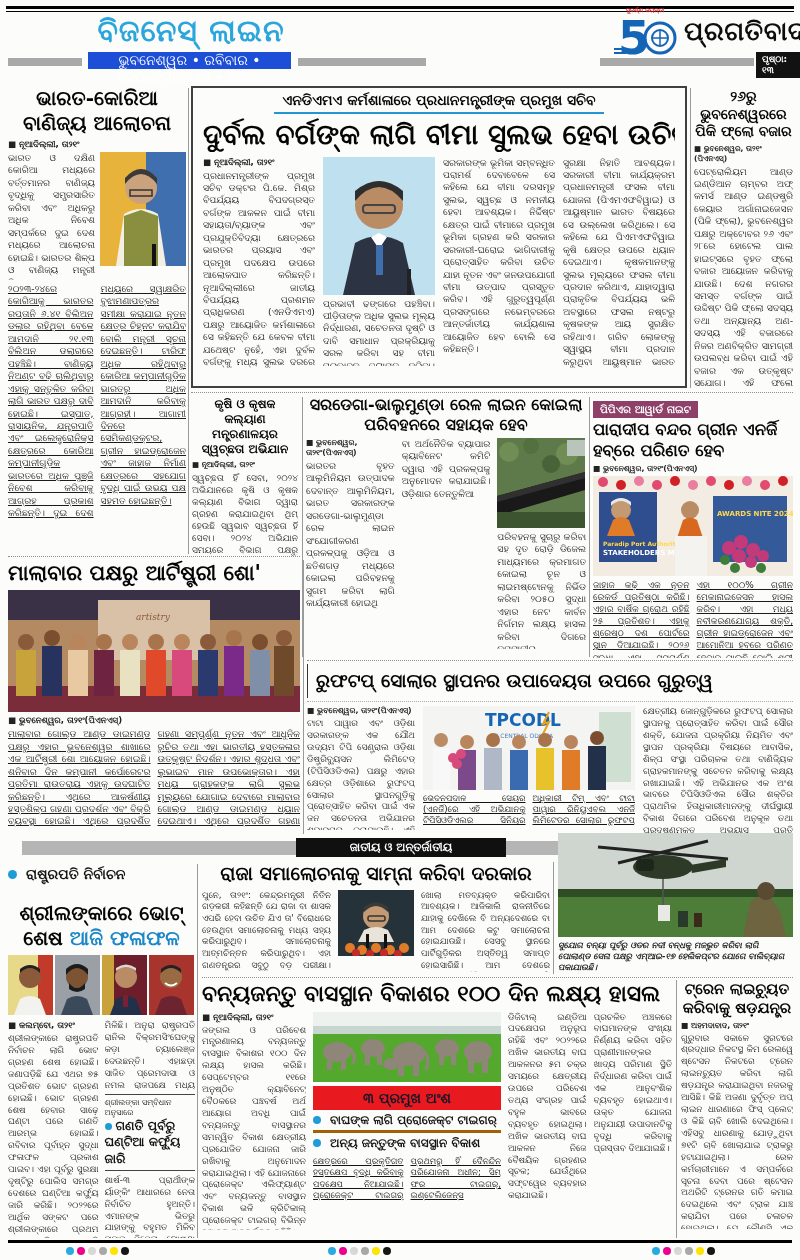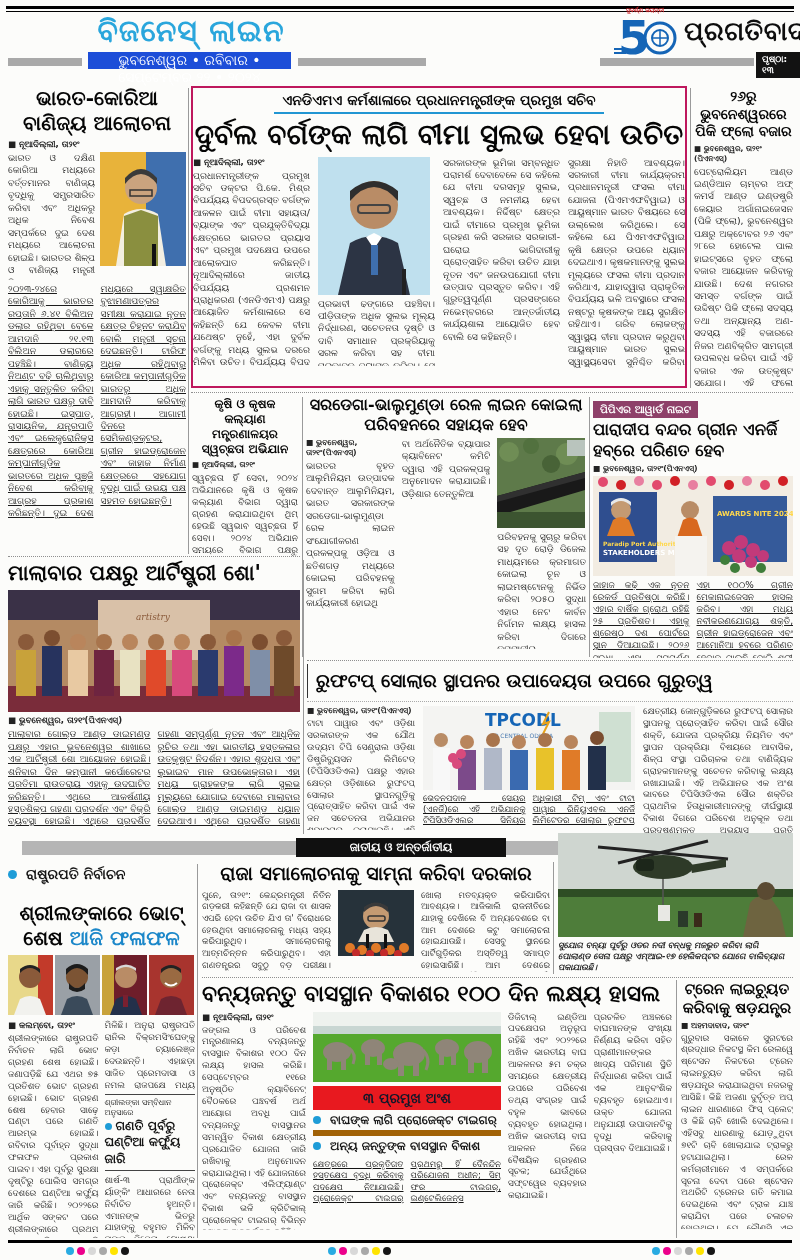--- a/index.html
+++ b/index.html
@@ -24,21 +24,21 @@
   #bl-datebar{background:#1d4ed8;color:#fff;font-size:14px;line-height:17px;text-align:center;}
   .tag{position:absolute;color:#fff;font-size:9px;font-weight:bold;padding:1px 5px;}
   #paper-logo{font-size:26px;font-weight:bold;color:#0d0d0d;letter-spacing:.5px;}
   #page-box{background:#121212;color:#fff;font-size:9px;padding:2px 6px;font-weight:bold;}
   
   .kicker-dot{display:inline-block;width:9px;height:9px;border-radius:50%;background:#1e9cd7;margin-right:4px;}
   .purple-bar{background:#8e4069;color:#fff;font-size:10.5px;font-weight:bold;padding:2px 7px;display:inline-block;}
   .red-kicker{color:#d12026;font-weight:bold;font-size:12.5px;line-height:1.25;text-align:center;}
   .black-bar{background:#101010;color:#fff;font-weight:bold;font-size:11.5px;text-align:center;line-height:19px;}
   .redbox{background:#e8191f;color:#0f172a;font-weight:bold;font-size:14px;text-align:center;line-height:24px;}
-  .bullet-row{display:flex;align-items:center;gap:5px;border-bottom:6px solid #a16207;padding:3px 0;}
+  .bullet-row{display:flex;align-items:center;gap:5px;border-bottom:3px solid #a16207;padding:3px 0;}
   .bullet-row .txt{font-size:12px;font-weight:bold;line-height:1.2;}
   .subhead-block{border-top:1px solid #444;border-bottom:1px solid #444;padding:3px 0;margin:4px 0;}
   .subhead-block .sh{font-size:12.5px;font-weight:bold;line-height:1.3;}
   .mini{font-size:8.6px;line-height:1.3;text-align:justify;overflow:hidden;}
   .dotrow{position:absolute;display:flex;gap:3px;}
   .dot{width:8px;height:8px;border-radius:50%;}
   .blue{color:#1b87c9;}
 </style>
 </head>
 <body>
@@ -85,21 +85,21 @@
           <path d="M24 64 L41 58 L58 64 L58 114 L24 114 Z" fill="#8a8f3f"></path>
           <rect x="52" y="92" width="4" height="22" fill="#111"></rect>
         </svg>
       </div>
       <div class="body-txt">ଭାରତ ଓ ଦକ୍ଷିଣ କୋରିଆ ମଧ୍ୟରେ ବର୍ତ୍ତମାନର ବାଣିଜ୍ୟ ବୃଦ୍ଧିକୁ ସମ୍ପ୍ରସାରିତ କରିବା ଏବଂ ଅଧିକରୁ ଅଧିକ ନିବେଶ ସମ୍ପର୍କରେ ଦୁଇ ଦେଶ ମଧ୍ୟରେ ଆଲୋଚନା ହୋଇଛି। ଭାରତର ଶିଳ୍ପ ଓ ବାଣିଜ୍ୟ ମନ୍ତ୍ରୀ ପିୟୂଷ ଗୋୟଲ ଏବଂ ତାଙ୍କର କୋରିଆ ପ୍ରତିପକ୍ଷ ଇନ୍‌କିଓ ଚେଓଙ୍କ ମଧ୍ୟରେ ଭାରତରେ ଏହିଭଳି ଆଲୋଚନା ହୋଇଛି। ଆଲୋଚନାବେଳେ ଭାରତ ଓ କୋରିଆ ମଧ୍ୟରେ କମ୍ପ୍ରିହେନ୍‌ସିଭ୍ ଇକନମିକ୍ ପାର୍ଟନରସିପ୍ ଏଗ୍ରିମେଣ୍ଟକୁ ଆହୁରି ସରଳ ଏବଂ ସମ୍ପ୍ରସାରିତ କରିବା ଭଳି ବହୁ ପ୍ରସଙ୍ଗ ଆଲୋଚନା ହୋଇଥିଲା।</div>
     </div>
     <div class="body-txt cols2" style="height:300px;margin-top:3px;">୨୦୨୩-୨୪ରେ କୋରିଆକୁ ଭାରତର ରପ୍ତାନି ୬.୪୧ ବିଲିଅନ ଡଲାର ରହିଥିବା ବେଳେ ଆମଦାନି ୨୧.୧୩ ବିଲିଅନ ଡଲାରରେ ପହଞ୍ଚିଛି। ବାଣିଜ୍ୟ ନିଅଣ୍ଟ ବଢ଼ି ଚାଲିଥିବାରୁ ଏହାକୁ ସନ୍ତୁଳିତ କରିବା ଲାଗି ଭାରତ ପକ୍ଷରୁ ଦାବି ହୋଇଛି। ଇସ୍ପାତ, ରାସାୟନିକ, ଯନ୍ତ୍ରପାତି ଏବଂ ଇଲେକ୍ଟ୍ରୋନିକ୍ସ କ୍ଷେତ୍ରରେ କୋରିଆ କମ୍ପାନୀଗୁଡ଼ିକ ଭାରତରେ ଅଧିକ ପୁଞ୍ଜି ନିବେଶ କରିବାକୁ ଆଗ୍ରହ ପ୍ରକାଶ କରିଛନ୍ତି। ଦୁଇ ଦେଶ ମଧ୍ୟରେ ସ୍ୱାକ୍ଷରିତ ବୁଝାମଣାପତ୍ରର ସମୀକ୍ଷା କରାଯାଇ ନୂତନ କ୍ଷେତ୍ର ଚିହ୍ନଟ କରାଯିବ ବୋଲି ମନ୍ତ୍ରୀ ସୂଚନା ଦେଇଛନ୍ତି। ଟାରିଫ ଅଧିକ ରହିଥିବାରୁ କୋରିଆ କମ୍ପାନୀଗୁଡ଼ିକ ଭାରତରୁ ଅଧିକ ଆମଦାନି କରିବାକୁ ଆଗ୍ରହୀ। ଆଗାମୀ ଦିନରେ ସେମିକଣ୍ଡକ୍ଟର, ଗ୍ରୀନ ହାଇଡ୍ରୋଜେନ ଏବଂ ଜାହାଜ ନିର୍ମାଣ କ୍ଷେତ୍ରରେ ସହଯୋଗ ବୃଦ୍ଧି ପାଇଁ ଉଭୟ ପକ୍ଷ ସହମତ ହୋଇଛନ୍ତି।</div>
   </div>
   <div class="vline" style="left:188px;top:88px;height:466px;"></div>
 
-  <div class="abs" style="left:191px;top:86px;width:496px;height:302px;border:2px solid #be185d;box-sizing:border-box;padding:4px 0;">
+  <div class="abs" style="left:191px;top:86px;width:496px;height:302px;border:2px solid #404040;box-sizing:border-box;padding:4px 10px;">
     <div class="headline center" style="font-size:14px;white-space:nowrap;overflow:hidden;">ଏନଡିଏମଏ କର୍ମଶାଳାରେ ପ୍ରଧାନମନ୍ତ୍ରୀଙ୍କ ପ୍ରମୁଖ ସଚିବ</div>
     <div style="width:330px;height:2px;background:#2196d3;margin:2px auto 3px auto;"></div>
     <div class="headline center" style="font-size:28px;white-space:nowrap;overflow:hidden;">ଦୁର୍ବଲ ବର୍ଗଙ୍କ ଲାଗି ବୀମା ସୁଲଭ ହେବା ଉଚିତ</div>
     <div style="display:flex;gap:8px;margin-top:5px;height:212px;overflow:hidden;">
       <div style="flex:1;overflow:hidden;">
         <div class="byline" style="margin-top:0;">■ ନୂଆଦିଲ୍ଲୀ, ତା୨୧ଂ</div>
         <div class="body-txt" style="height:198px;">ପ୍ରଧାନମନ୍ତ୍ରୀଙ୍କ ପ୍ରମୁଖ ସଚିବ ଡକ୍ଟର ପି.କେ. ମିଶ୍ର ବିପର୍ଯ୍ୟୟ ବିପଦଗ୍ରସ୍ତ ବର୍ଗଙ୍କ ଆକଳନ ପାଇଁ ବୀମା ସହାୟତା/ବ୍ୟାଙ୍କ ଏବଂ ପ୍ରଯୁକ୍ତିବିଦ୍ୟା କ୍ଷେତ୍ରରେ ଭାରତର ପ୍ରୟାସ ଏବଂ ପ୍ରମୁଖ ପଦକ୍ଷେପ ଉପରେ ଆଲୋକପାତ କରିଛନ୍ତି। ନୂଆଦିଲ୍ଲୀରେ ଜାତୀୟ ବିପର୍ଯ୍ୟୟ ପ୍ରଶମନ ପ୍ରାଧିକରଣ (ଏନଡିଏମଏ) ପକ୍ଷରୁ ଆୟୋଜିତ କର୍ମଶାଳାରେ ସେ କହିଛନ୍ତି ଯେ କେବଳ ବୀମା ଯଥେଷ୍ଟ ନୁହେଁ, ଏହା ଦୁର୍ବଳ ବର୍ଗଙ୍କୁ ମଧ୍ୟ ସୁଲଭ ଦରରେ ମିଳିବା ଉଚିତ। ବିପର୍ଯ୍ୟୟ ବିପଦ ବୀମା ଗୁରୁତ୍ୱପୂର୍ଣ୍ଣ-ପ୍ରମୁଖ ଧାରଣା ଏବଂ ଲୋକଙ୍କ କର୍ମଶାଳାରେ ଅଂଶୀଦାରଙ୍କ ଭୂମିକା ରହିଛି ବୋଲି ସେ କହିଛନ୍ତି।</div>
       </div>
       <div style="flex:1;overflow:hidden;">
         <div class="photo" style="width:112px;height:138px;margin-bottom:3px;">

